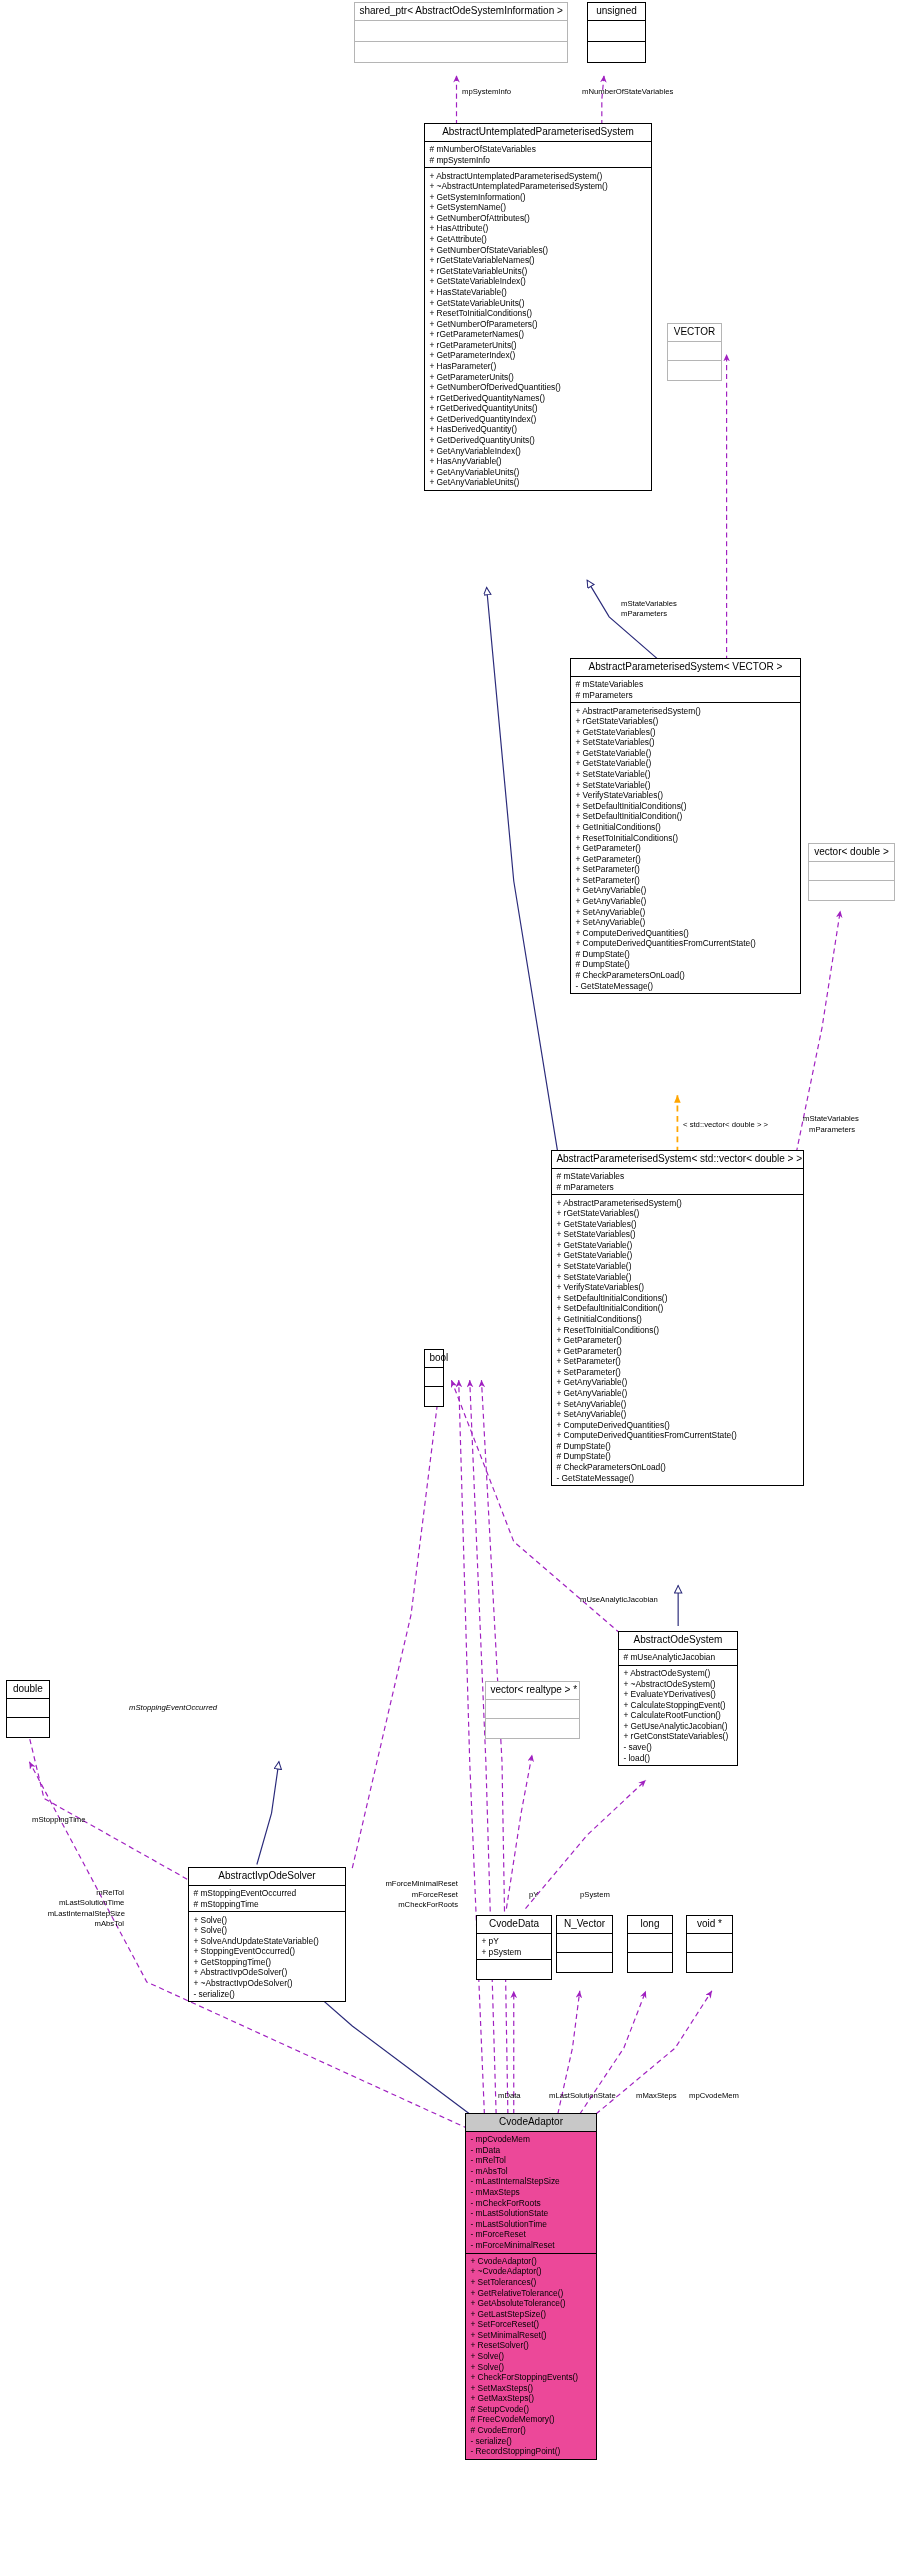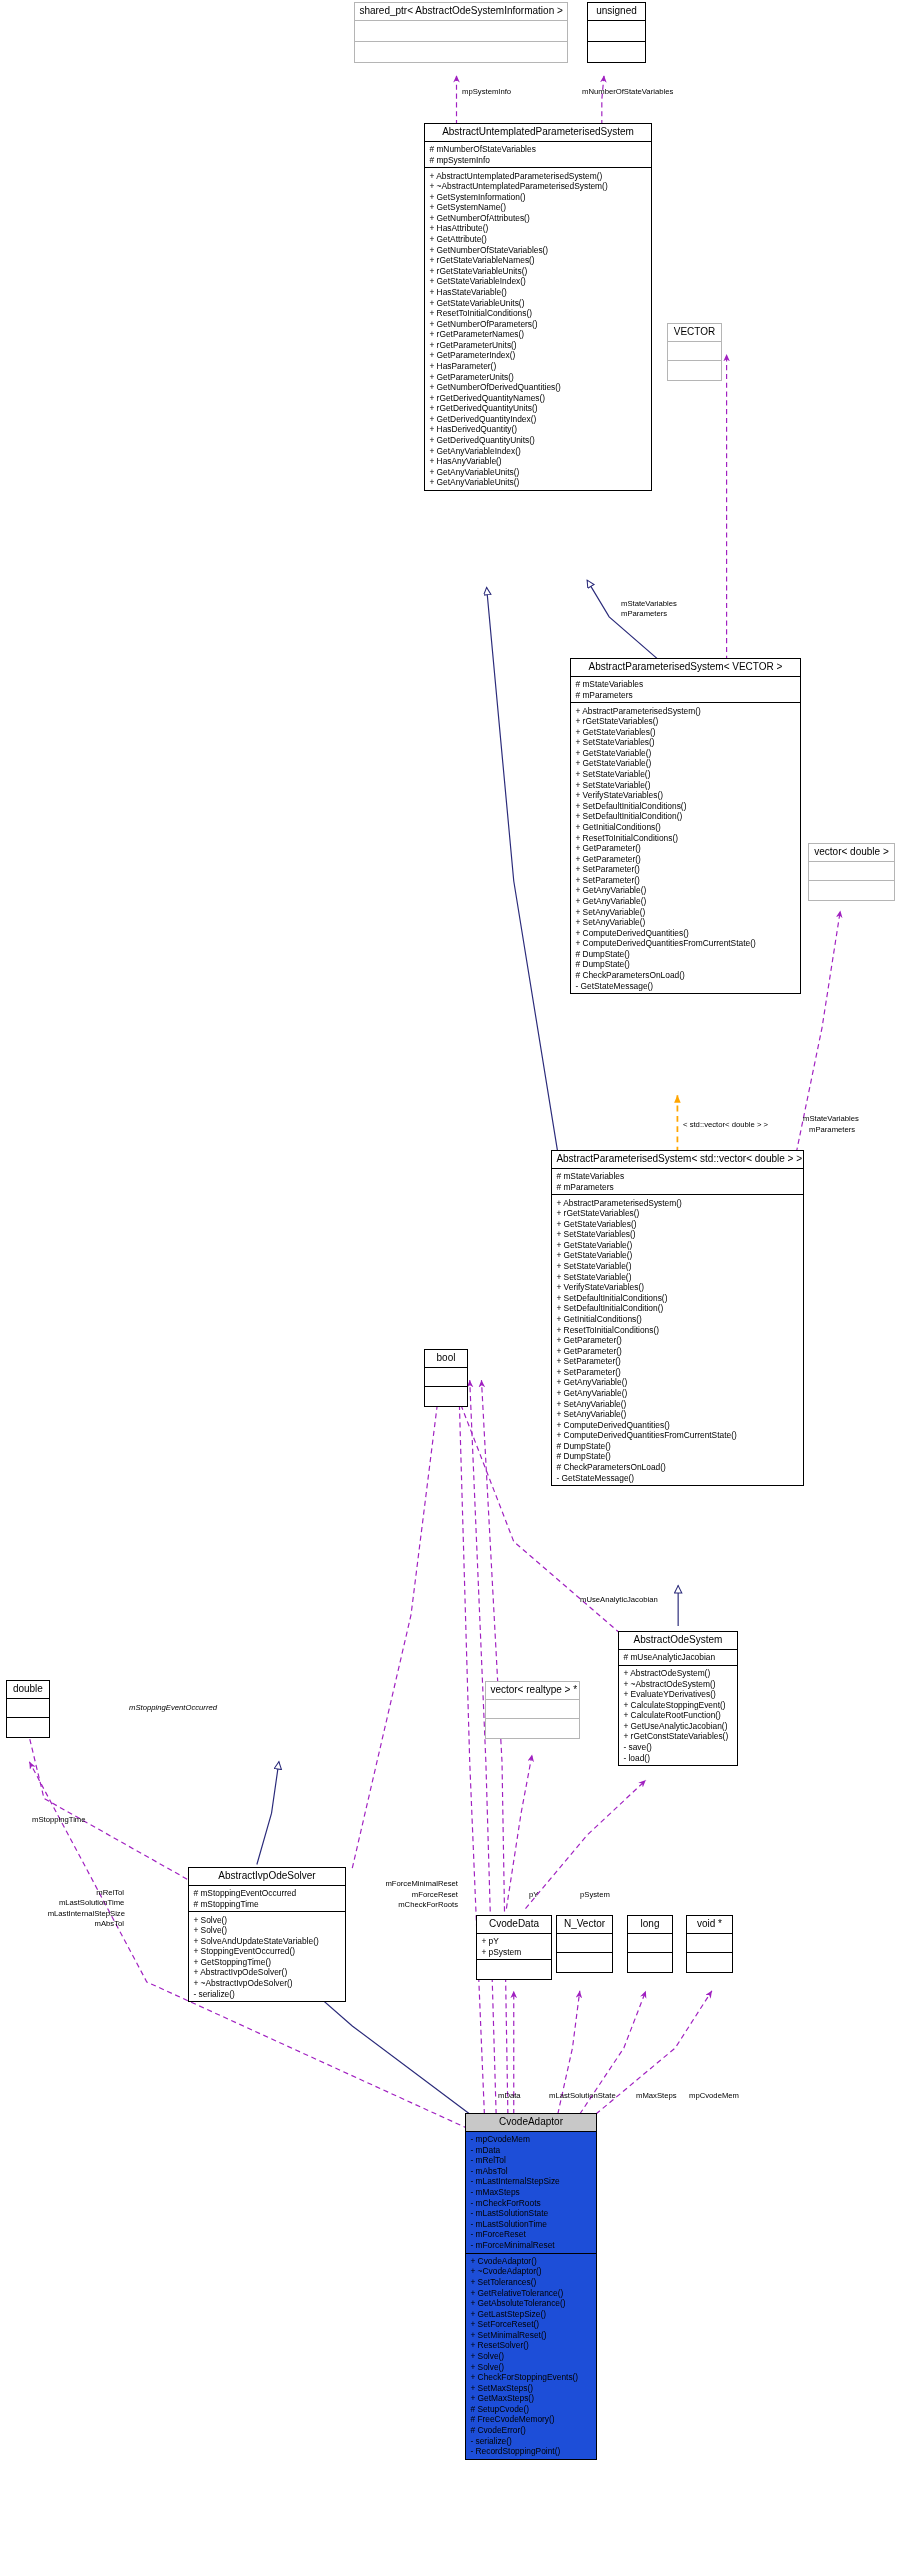--- a/index.html
+++ b/index.html
@@ -18,21 +18,21 @@
     padding:2.2px 4.4px;white-space:nowrap;
   }
   .node .compart{font-size:8.4px;line-height:1.26;color:#000;padding:2.2px 3.7px 2.2px 4.4px;}
   .node .compart div{white-space:nowrap;}
   .node.solid{border:1.2px solid #000;}
   .node.solid .title{border-bottom:1.2px solid #000;}
   .node.solid .sep{border-top:1.2px solid #000;}
   .node.light{border:0.7px solid #b5b5b5;}
   .node.light .title{border-bottom:0.7px solid #b5b5b5;}
   .node.light .sep{border-top:0.7px solid #b5b5b5;}
-  .node.current{background:#1d4ed8;}
+  .node.current{background:#ec4899;}
   .node.current .title{background:#c8c8c8;}
   .empty-row{height:14px;}
   .empty-row2{height:15.4px;}
 
   
   .elabel{
     position:absolute;font-size:7.7px;line-height:1.22;color:#000;
     white-space:nowrap;background:transparent;
   }
   .elabel.rt{text-align:right;}
@@ -204,21 +204,21 @@
   <div class="node light" style="left:808px;top:843px;width:87px;">
     <div class="title">vector&lt; double &gt;</div>
     <div class="compart empty-row"></div>
     <div class="compart sep empty-row"></div>
   </div>
 
   <div class="elabel" style="left:683px;top:1120px;">&lt; std::vector&lt; double &gt; &gt;</div>
   <div class="elabel" style="left:803px;top:1114px;">mStateVariables</div>
   <div class="elabel" style="left:809px;top:1125px;">mParameters</div>
 
-  <div class="node solid" style="left:424px;top:1349px;width:44px;">
+  <div class="node solid" style="left:424px;top:1349px;width:20px;">
     <div class="title">bool</div>
     <div class="compart empty-row"></div>
     <div class="compart sep empty-row"></div>
   </div>
 
   <div class="node solid" style="left:551px;top:1150px;width:253px;">
     <div class="title">AbstractParameterisedSystem&lt; std::vector&lt; double &gt; &gt;</div>
     <div class="compart">
         <div># mStateVariables</div>
         <div># mParameters</div>

